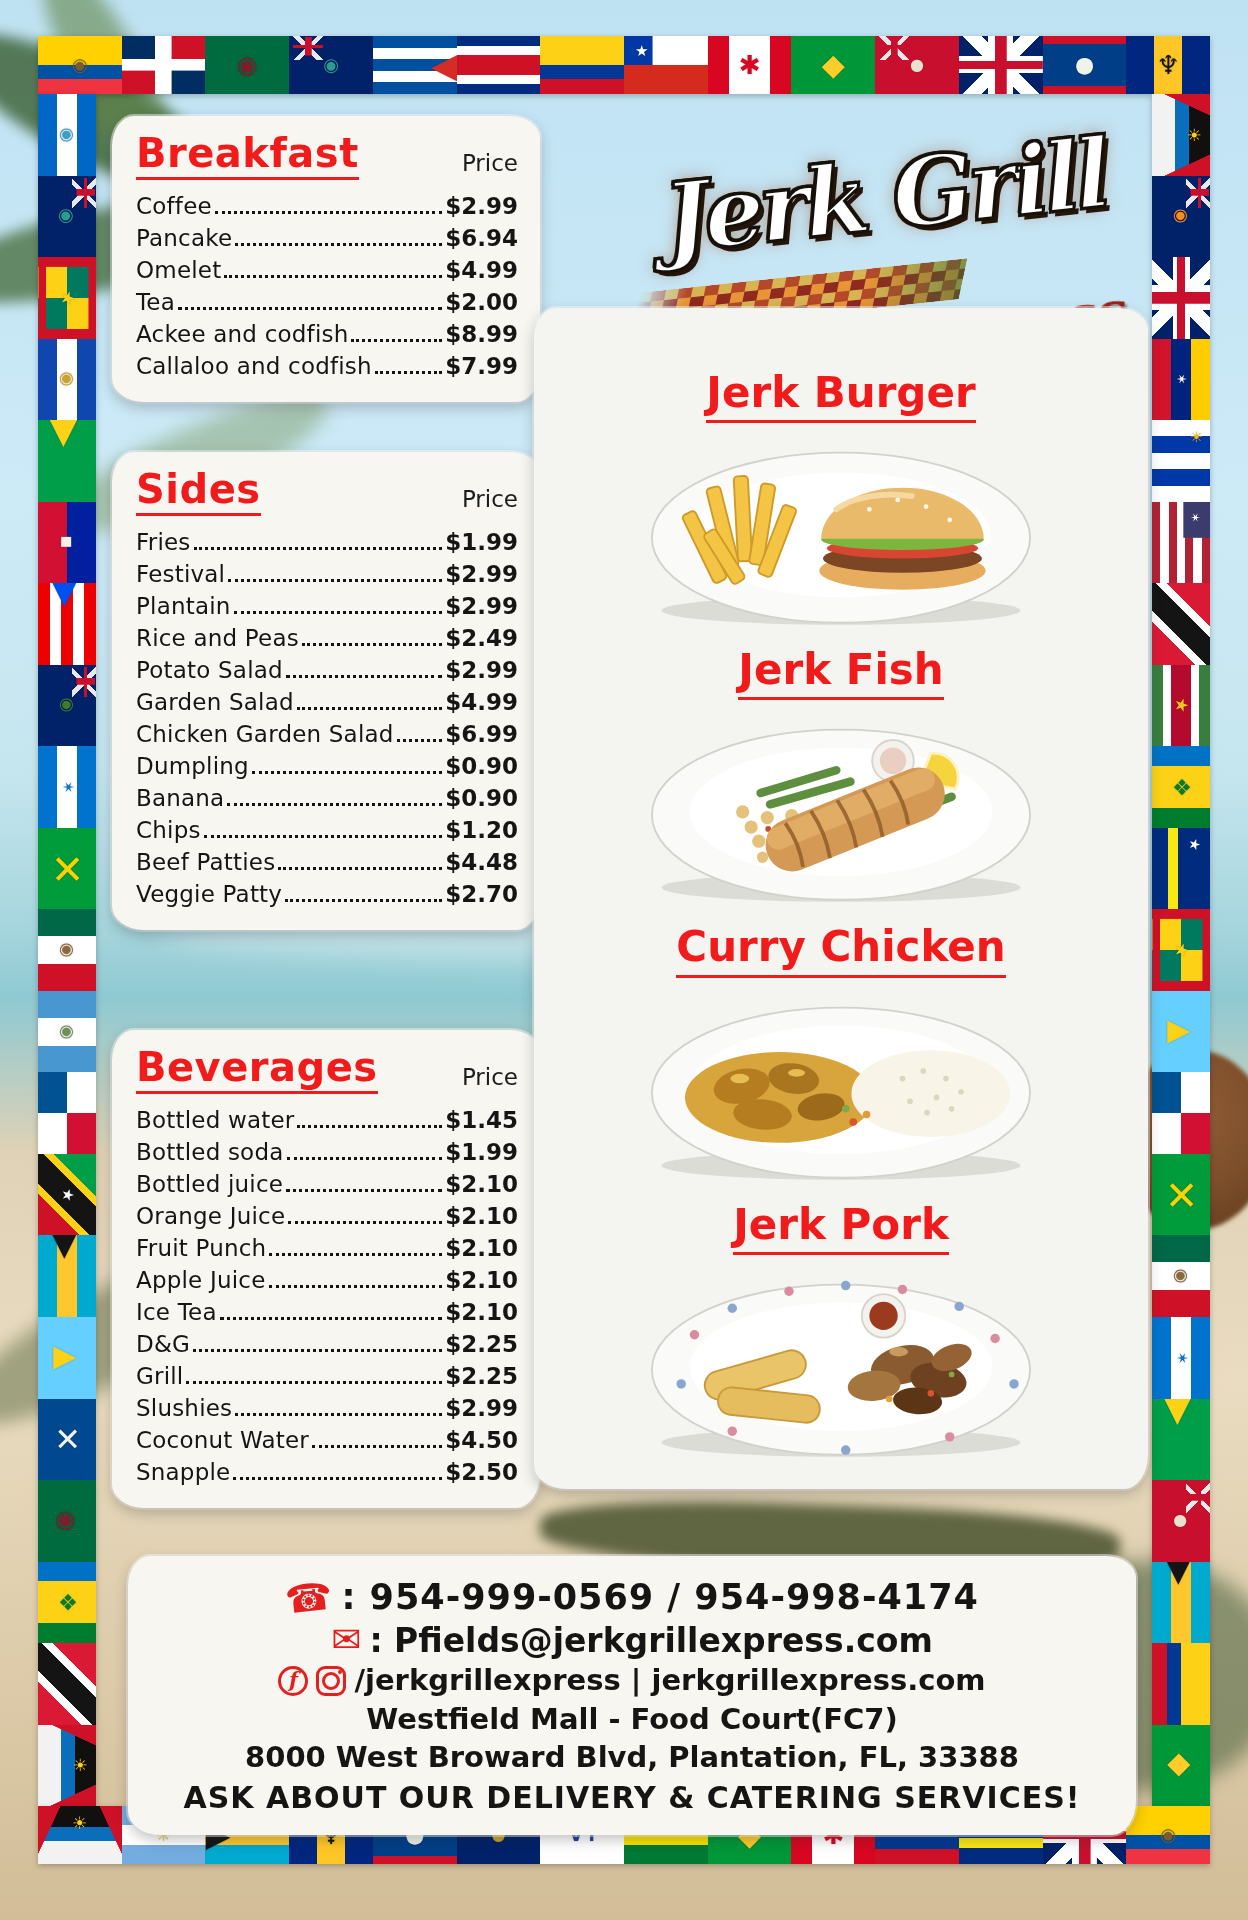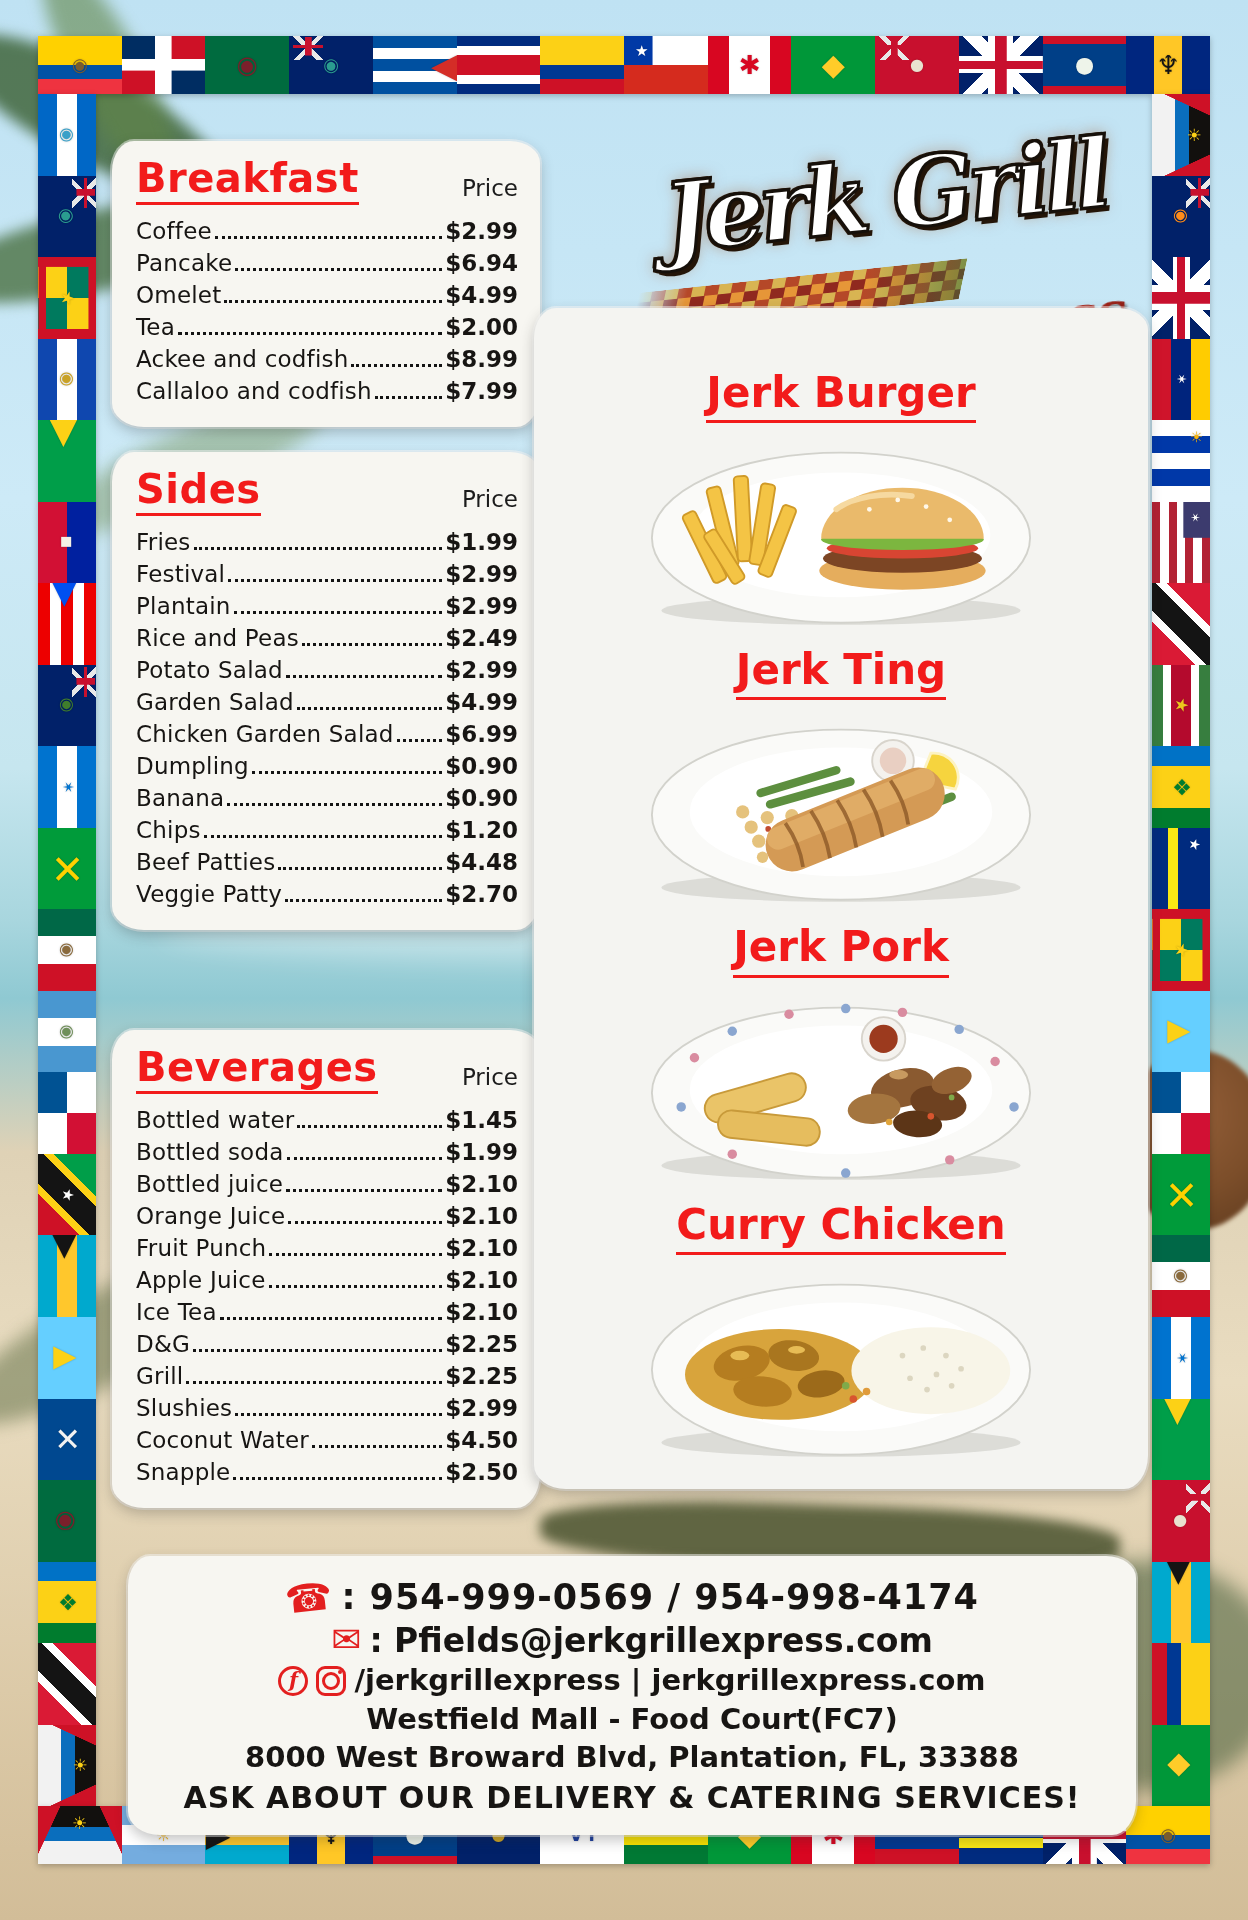--- a/index.html
+++ b/index.html
@@ -35,21 +35,21 @@
                  transform:translate(-50%,-50%) rotate(90deg);}
   .em{position:absolute;transform:translate(-50%,-50%);line-height:1;font-weight:700;
       text-shadow:0 0 2px rgba(0,0,0,.25);}
   .pos-c{left:50%;top:50%}.pos-l{left:15%;top:50%}.pos-r{left:85%;top:50%}
   .pos-tl{left:21%;top:25%}.pos-t{left:50%;top:30%}
 
   
   .panel{position:absolute;background:#f7f6f1;border-radius:22px 30px 24px 32px/30px 22px 34px 24px;
          box-shadow:0 5px 14px rgba(40,40,40,.28), 0 0 0 2px rgba(255,255,255,.5);}
   .menu-panel{left:112px;width:382px;padding:16px 22px 20px 24px;}
-  #panel-breakfast{top:116px;margin-top:25px;}
+  #panel-breakfast{top:116px;}
   #panel-sides{top:452px;}
   #panel-beverages{top:1030px;}
   .panel-head{display:flex;justify-content:space-between;align-items:flex-end;margin-bottom:10px;}
   .sec-title{font-size:40px;font-weight:700;color:#f21b1b;border-bottom:3px solid #f21b1b;
              padding-bottom:3px;line-height:1.05;letter-spacing:.5px;}
   .price-label{font-size:23px;color:#1c1c1c;padding-bottom:4px;}
   .mrow{display:flex;align-items:flex-end;line-height:32px;font-size:23px;}
   .mi{white-space:nowrap;letter-spacing:.2px;}
   .dots{flex:1;border-bottom:3.4px dotted #141414;margin:0 3px 8px 3px;min-width:12px;}
   .mp{font-weight:600;white-space:nowrap;}
@@ -660,21 +660,21 @@
         <path d="M214 116 a86 54 0 0 1 172 0 z" fill="#eaba6b"></path>
         <path d="M230 85 a70 34 0 0 1 80 -14" fill="none" stroke="#f6d9a0" stroke-width="6" stroke-linecap="round"></path>
         <circle cx="265" cy="85" r="2.5" fill="#fff8ea"></circle>
           <circle cx="295" cy="75" r="2.5" fill="#fff8ea"></circle>
         <circle cx="325" cy="82" r="2.5" fill="#fff8ea"></circle>
           <circle cx="350" cy="96" r="2.5" fill="#fff8ea"></circle>
       </svg>
     </div>
 
     <div class="dish">
-      <h2 class="dish-title">Jerk Ting</h2>
+      <h2 class="dish-title">Jerk Fish</h2>
       <svg width="470" height="208" viewBox="0 0 470 220">
         <ellipse cx="235" cy="192" rx="190" ry="15" fill="rgba(110,110,100,.18)"></ellipse>
         <ellipse cx="235" cy="115" rx="200" ry="90" fill="#fafaf8" stroke="#d2d2cc" stroke-width="2"></ellipse>
         <ellipse cx="235" cy="112" rx="160" ry="68" fill="#ffffff"></ellipse>
         <circle cx="290" cy="58" r="22" fill="#f4f2ee" stroke="#d8d4cc" stroke-width="2"></circle>
         <circle cx="290" cy="58" r="14" fill="#e9cfc2"></circle>
         <path d="M330 50 a26 26 0 0 1 26 38 l-38 -8 z" fill="#f6d43e" stroke="#fdf3c2" stroke-width="3"></path>
         <g stroke="#5d8f3f" stroke-width="9" stroke-linecap="round">
           <line x1="150" y1="92" x2="230" y2="68"></line>
             <line x1="160" y1="104" x2="245" y2="80"></line>
@@ -698,20 +698,50 @@
           <rect x="150" y="92" width="200" height="56" rx="28" fill="#d49a55"></rect>
           <rect x="155" y="96" width="190" height="24" rx="12" fill="#e0ac66"></rect>
           <g stroke="#8e5a28" stroke-width="4" fill="none" opacity=".8">
             <path d="M180 96 q6 26 0 50"></path>
               <path d="M210 94 q6 28 0 54"></path>
             <path d="M240 94 q6 28 0 54"></path>
               <path d="M270 94 q6 28 0 54"></path>
               <path d="M300 96 q6 26 0 50"></path>
           </g>
         </g>
+      </svg>
+    </div>
+
+    <div class="dish">
+      <h2 class="dish-title">Curry Chicken</h2>
+      <svg width="470" height="208" viewBox="0 0 470 220">
+        <ellipse cx="235" cy="192" rx="190" ry="15" fill="rgba(110,110,100,.18)"></ellipse>
+        <ellipse cx="235" cy="115" rx="200" ry="90" fill="#fafaf8" stroke="#d2d2cc" stroke-width="2"></ellipse>
+        <ellipse cx="235" cy="112" rx="160" ry="68" fill="#ffffff"></ellipse>
+        <ellipse cx="170" cy="120" rx="100" ry="48" fill="#d8a43c"></ellipse>
+        <ellipse cx="130" cy="108" rx="30" ry="18" fill="#b57d20" transform="rotate(-12 130 108)"></ellipse>
+        <ellipse cx="185" cy="100" rx="27" ry="16" fill="#a9761f" transform="rotate(8 185 100)"></ellipse>
+        <ellipse cx="152" cy="138" rx="31" ry="16" fill="#b57d20" transform="rotate(5 152 138)"></ellipse>
+        <ellipse cx="214" cy="130" rx="25" ry="14" fill="#9c6a1a" transform="rotate(-9 214 130)"></ellipse>
+        <ellipse cx="128" cy="100" rx="10" ry="5" fill="#e7bc55"></ellipse>
+          <ellipse cx="188" cy="94" rx="9" ry="4" fill="#e7bc55"></ellipse>
+        <ellipse cx="330" cy="116" rx="84" ry="46" fill="#f8f5e8"></ellipse>
+        <g fill="#dcd6c0">
+            <circle cx="300" cy="100" r="3"></circle>
+            <circle cx="322" cy="92" r="3"></circle>
+            <circle cx="346" cy="100" r="3"></circle>
+          <circle cx="362" cy="114" r="3"></circle>
+            <circle cx="336" cy="120" r="3"></circle>
+            <circle cx="308" cy="124" r="3"></circle>
+          <circle cx="326" cy="136" r="3"></circle>
+            <circle cx="352" cy="132" r="3"></circle>
+          </g>
+        <circle cx="248" cy="146" r="4" fill="#d8552e"></circle>
+          <circle cx="262" cy="138" r="4" fill="#e09b3a"></circle>
+        <circle cx="240" cy="132" r="4" fill="#7faa4a"></circle>
       </svg>
     </div>
 
     <div class="dish">
       <h2 class="dish-title">Jerk Pork</h2>
       <svg width="470" height="208" viewBox="0 0 470 220">
         <ellipse cx="235" cy="192" rx="190" ry="15" fill="rgba(110,110,100,.18)"></ellipse>
         <ellipse cx="235" cy="115" rx="200" ry="90" fill="#fafaf8" stroke="#d2d2cc" stroke-width="2"></ellipse>
         <g fill="#d98ca0">
             <circle cx="80" cy="78" r="5"></circle>
@@ -744,50 +774,20 @@
           <ellipse cx="270" cy="132" rx="28" ry="16" fill="#a4753f" transform="rotate(-5 270 132)"></ellipse>
           <ellipse cx="316" cy="148" rx="26" ry="14" fill="#5c3517" transform="rotate(4 316 148)"></ellipse>
           <ellipse cx="352" cy="102" rx="22" ry="13" fill="#946234" transform="rotate(-20 352 102)"></ellipse>
           <ellipse cx="296" cy="96" rx="10" ry="5" fill="#c79a60"></ellipse>
           <circle cx="330" cy="140" r="3.5" fill="#d8552e"></circle>
             <circle cx="286" cy="146" r="3.5" fill="#e0a43a"></circle>
           <circle cx="352" cy="120" r="3" fill="#7faa4a"></circle>
         </g>
       </svg>
     </div>
-
-    <div class="dish">
-      <h2 class="dish-title">Curry Chicken</h2>
-      <svg width="470" height="208" viewBox="0 0 470 220">
-        <ellipse cx="235" cy="192" rx="190" ry="15" fill="rgba(110,110,100,.18)"></ellipse>
-        <ellipse cx="235" cy="115" rx="200" ry="90" fill="#fafaf8" stroke="#d2d2cc" stroke-width="2"></ellipse>
-        <ellipse cx="235" cy="112" rx="160" ry="68" fill="#ffffff"></ellipse>
-        <ellipse cx="170" cy="120" rx="100" ry="48" fill="#d8a43c"></ellipse>
-        <ellipse cx="130" cy="108" rx="30" ry="18" fill="#b57d20" transform="rotate(-12 130 108)"></ellipse>
-        <ellipse cx="185" cy="100" rx="27" ry="16" fill="#a9761f" transform="rotate(8 185 100)"></ellipse>
-        <ellipse cx="152" cy="138" rx="31" ry="16" fill="#b57d20" transform="rotate(5 152 138)"></ellipse>
-        <ellipse cx="214" cy="130" rx="25" ry="14" fill="#9c6a1a" transform="rotate(-9 214 130)"></ellipse>
-        <ellipse cx="128" cy="100" rx="10" ry="5" fill="#e7bc55"></ellipse>
-          <ellipse cx="188" cy="94" rx="9" ry="4" fill="#e7bc55"></ellipse>
-        <ellipse cx="330" cy="116" rx="84" ry="46" fill="#f8f5e8"></ellipse>
-        <g fill="#dcd6c0">
-            <circle cx="300" cy="100" r="3"></circle>
-            <circle cx="322" cy="92" r="3"></circle>
-            <circle cx="346" cy="100" r="3"></circle>
-          <circle cx="362" cy="114" r="3"></circle>
-            <circle cx="336" cy="120" r="3"></circle>
-            <circle cx="308" cy="124" r="3"></circle>
-          <circle cx="326" cy="136" r="3"></circle>
-            <circle cx="352" cy="132" r="3"></circle>
-          </g>
-        <circle cx="248" cy="146" r="4" fill="#d8552e"></circle>
-          <circle cx="262" cy="138" r="4" fill="#e09b3a"></circle>
-        <circle cx="240" cy="132" r="4" fill="#7faa4a"></circle>
-      </svg>
-    </div>
   </div>
 
   <div class="panel" id="panel-footer">
     <div class="f-line f-phone">
       <span class="phone-glyph">☎</span>
       <span>: 954-999-0569 / 954-998-4174</span>
     </div>
     <div class="f-line f-email">
       <span class="mail-glyph">✉</span>
       <span>: Pfields@jerkgrillexpress.com</span>

